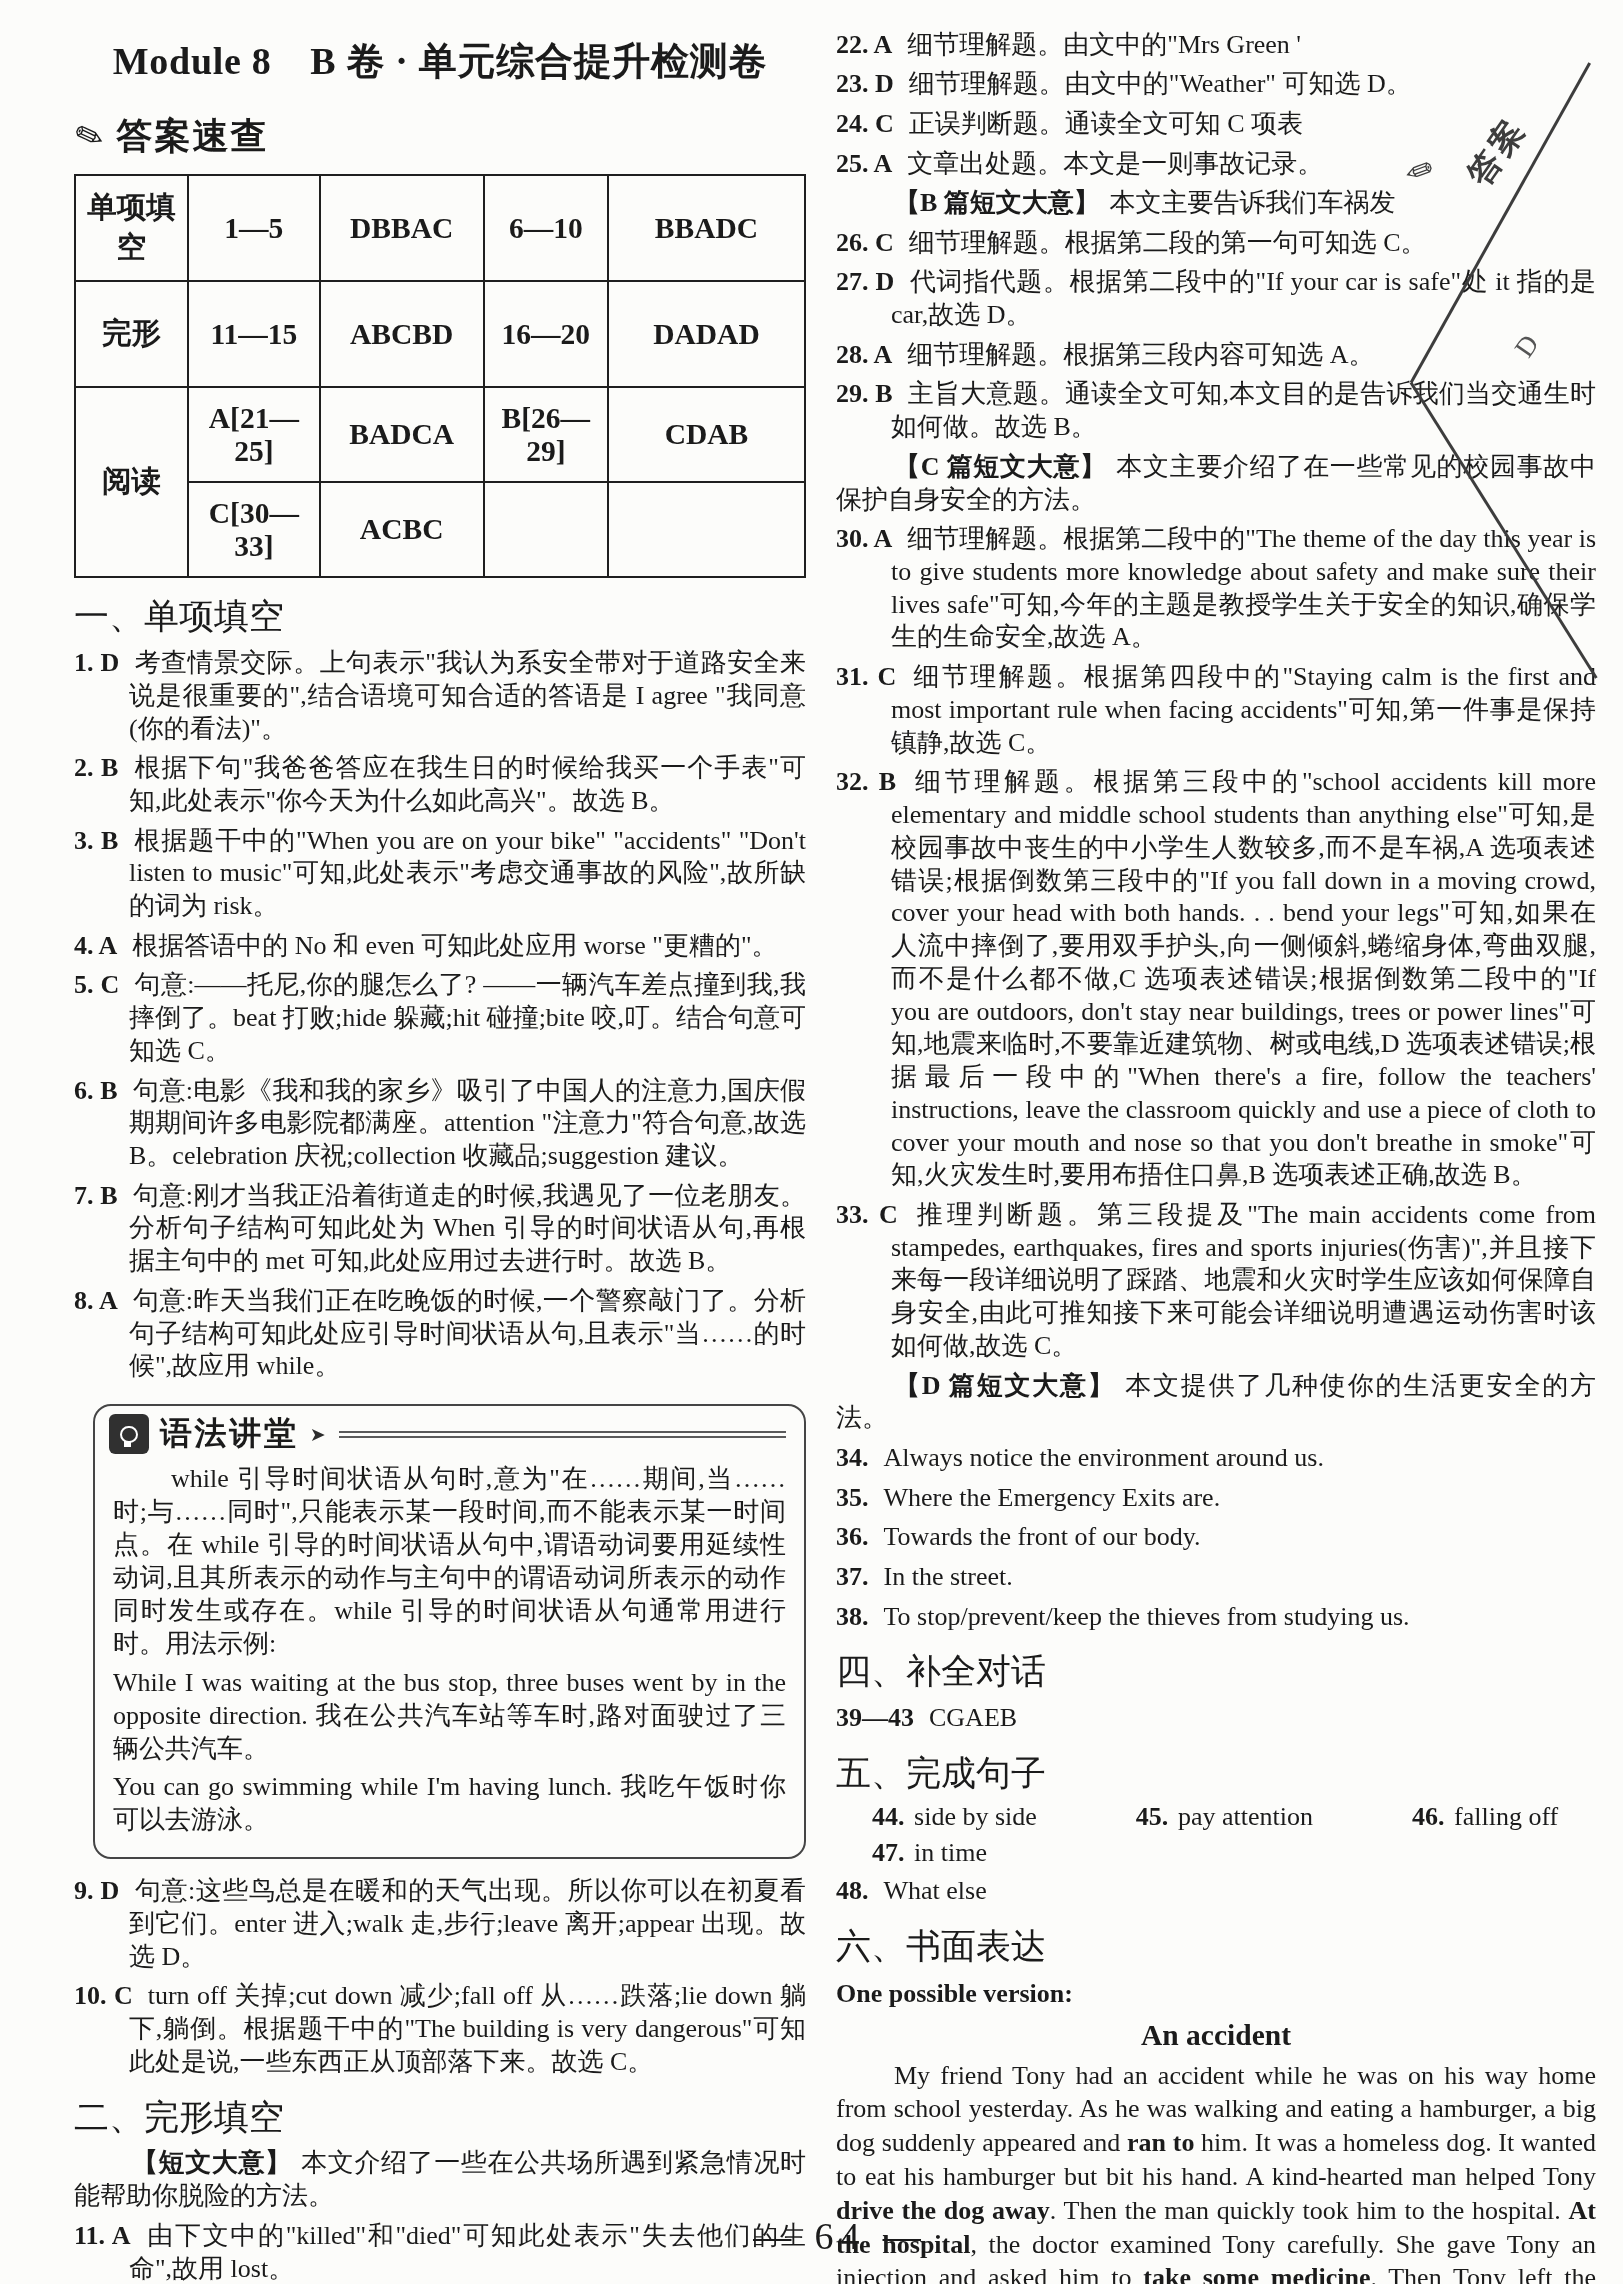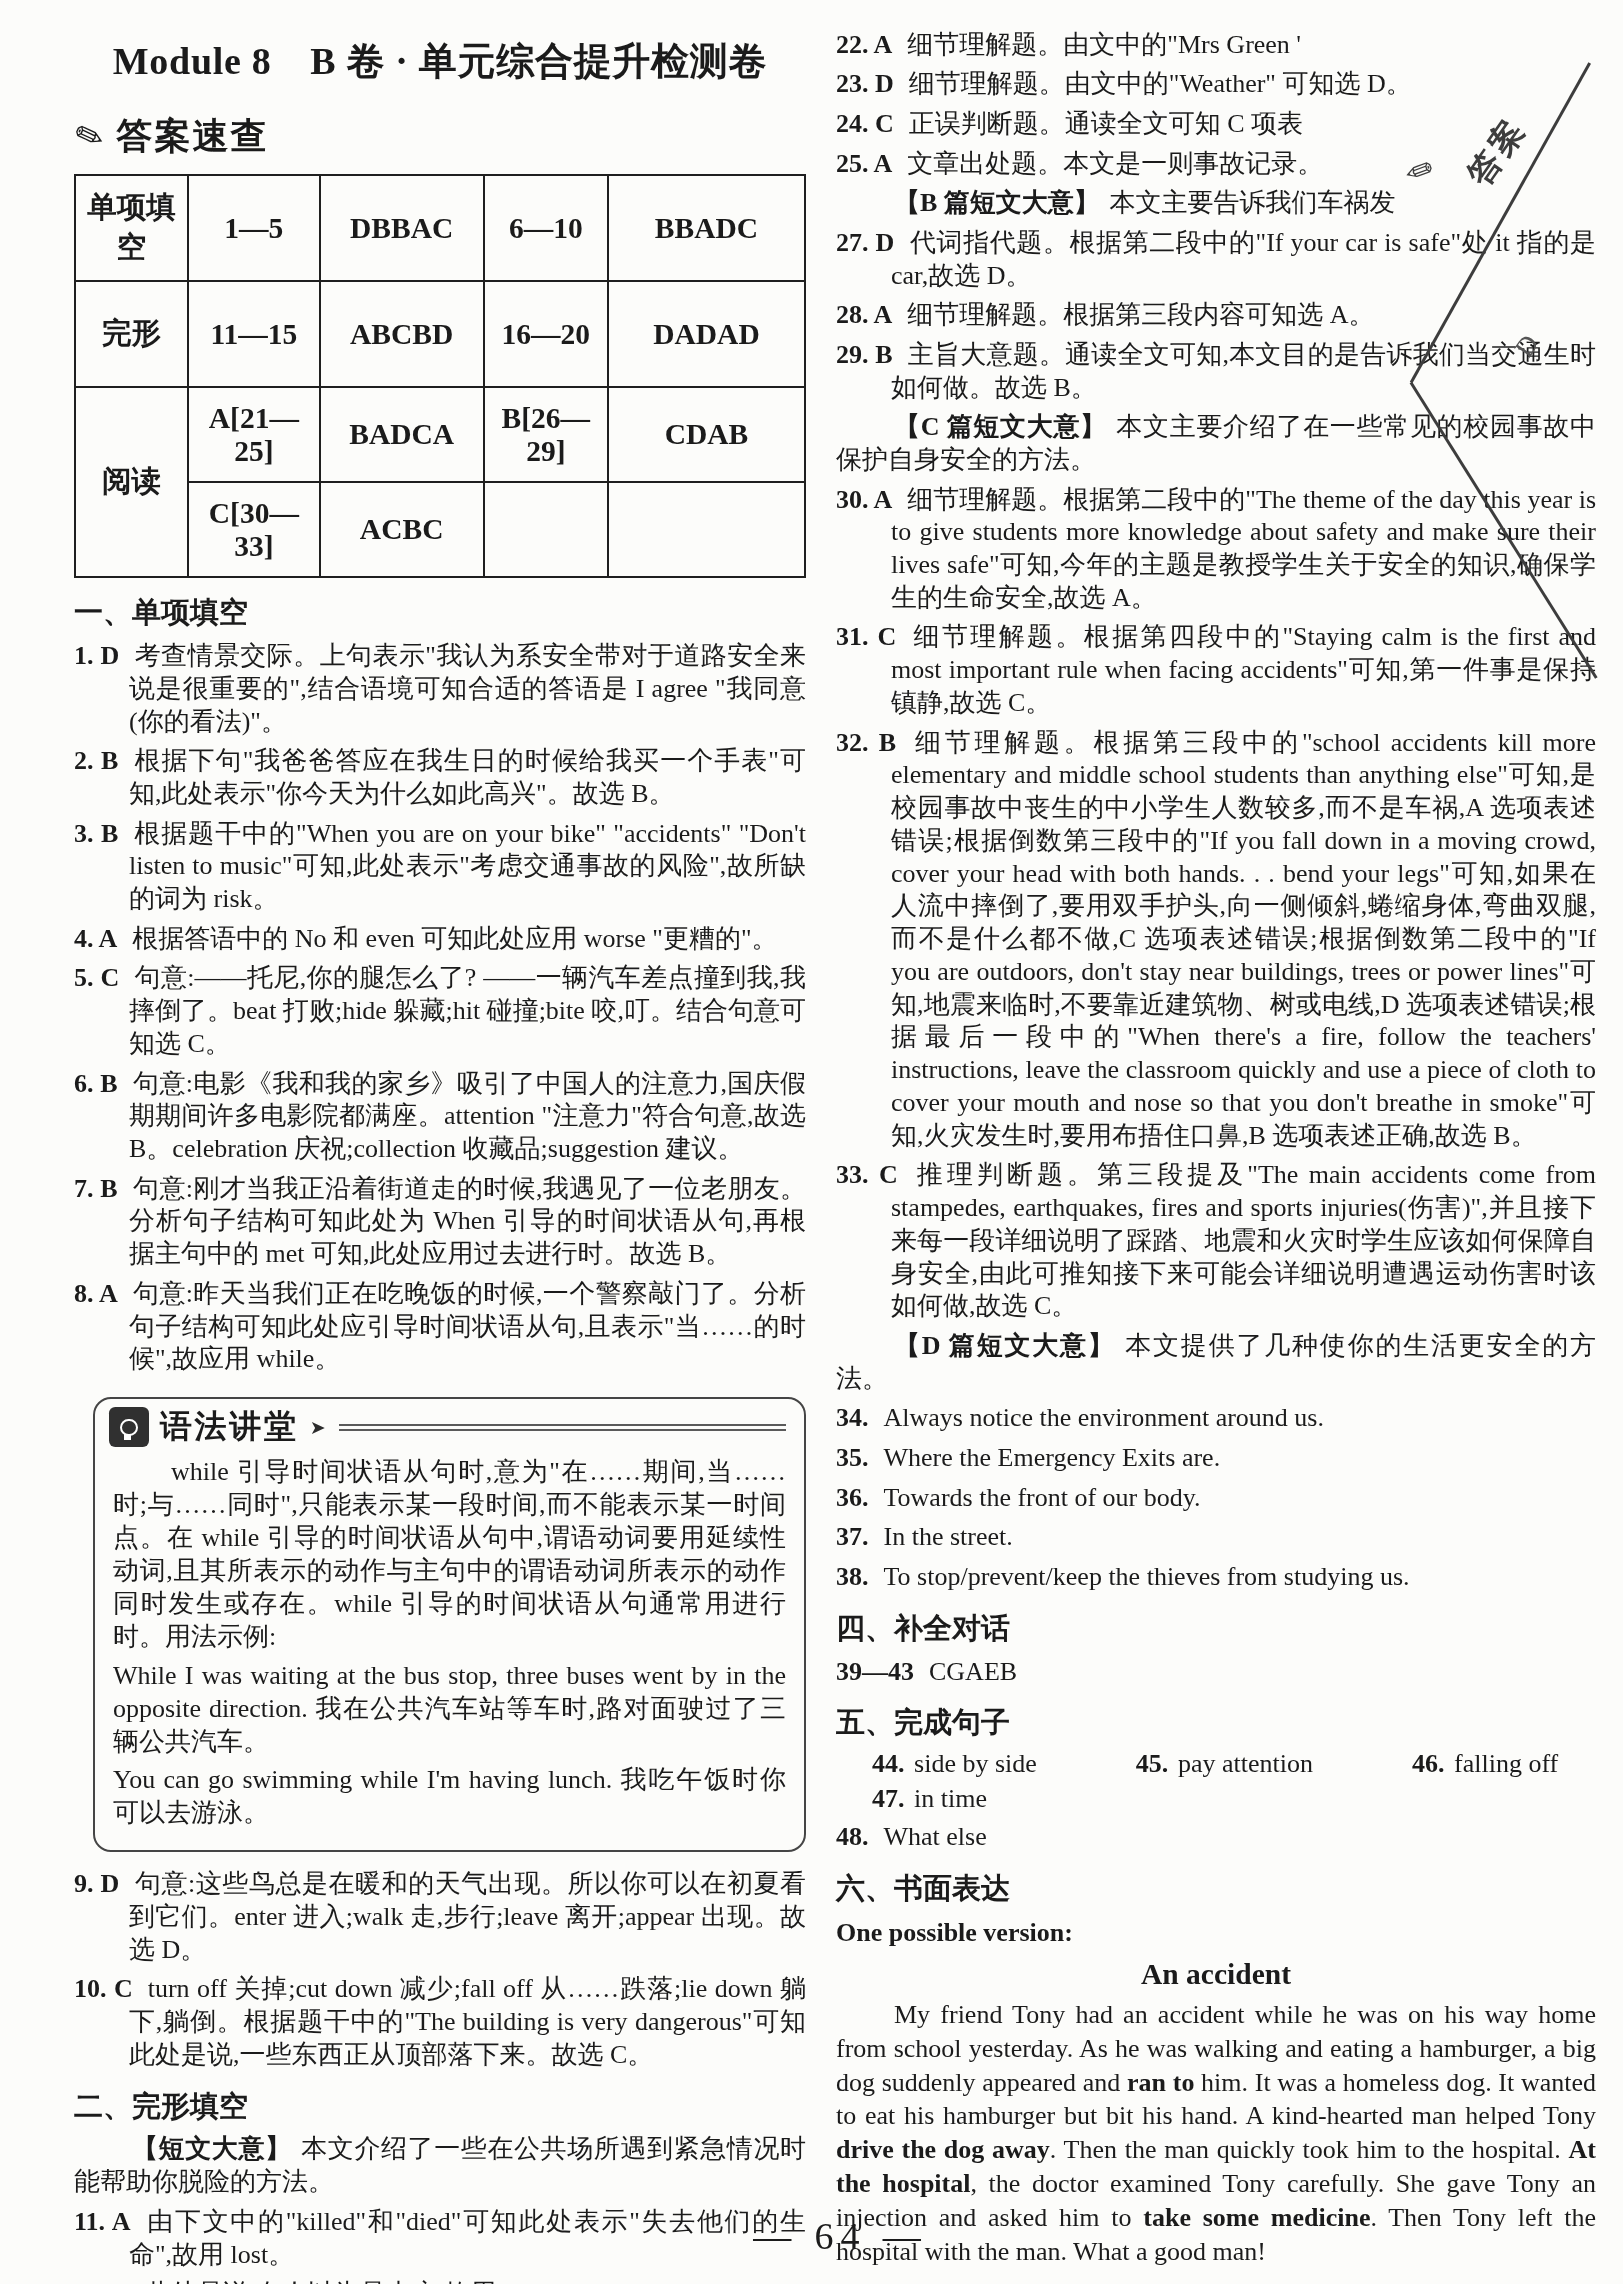--- a/index.html
+++ b/index.html
@@ -15,21 +15,21 @@
   .quick{display:flex;align-items:center;gap:12.4px;margin:0 0 13.7px 1.4px;}
   .pencil{font-size:34px;transform:rotate(-20deg);display:inline-block;}
   .quick-label{font-size:36px;font-weight:bold;letter-spacing:2.1px;}
 
   table.anskey{width:100%;border-collapse:collapse;table-layout:fixed;margin-bottom:15px;}
   table.anskey td{border:2.1px solid #1f1f1f;text-align:center;vertical-align:middle;
                   font-weight:bold;font-size:29.5px;}
   tr.r-main td{height:102px;}
   tr.r-read td{height:91px;}
 
-  .sec{font-size:29px;font-weight:bold;margin:15px 0 5.5px;}
+  .sec{font-size:35px;font-weight:normal;margin:15px 0 5.5px;}
   .item{line-height:1.26;margin:6.9px 0;padding-left:55px;text-indent:-55px;text-align:justify;}
   .item .lab{margin-right:15px;white-space:nowrap;}
   .summary{line-height:1.26;margin:6.9px 0;text-indent:58px;text-align:justify;}
   .summary .tag{margin-right:9.6px;}
 
   .gbox{border:2.1px solid #454545;border-radius:18px;padding:8.2px 18px 15px;margin:20.6px 0 16.5px 19px;}
   .ghead{display:flex;align-items:center;gap:11px;margin:-1.4px 0 4.1px -4.1px;}
   .gicon{width:40px;height:40px;background:#303030;border-radius:6.2px;flex:none;
          display:flex;align-items:center;justify-content:center;}
   .bulb{width:13.7px;height:13.7px;border:2.7px solid #fff;border-radius:50%;position:relative;}
@@ -166,20 +166,21 @@
       <div class="item"><b class="lab">22. A</b><span>细节理解题。由文中的"Mrs Green '</span></div>
           <div class="item"><b class="lab">23. D</b><span>细节理解题。由文中的"Weather" 可知选 D。</span></div>
           <div class="item"><b class="lab">24. C</b><span>正误判断题。通读全文可知 C 项表</span></div>
           <div class="item"><b class="lab">25. A</b><span>文章出处题。本文是一则事故记录。</span></div>
         </div>
       <p class="summary">
         <b class="tag">【B 篇短文大意】</b><span>本文主要告诉我们车祸发</span>
       </p>
       <div>
 
+      <div class="item"><b class="lab">26. C</b><span>细节理解题。根据第二段的第一句可知选 C。</span></div>
           <div class="item"><b class="lab">27. D</b><span>代词指代题。根据第二段中的"If your car is safe"处 it 指的是 car,故选 D。</span></div>
           <div class="item"><b class="lab">28. A</b><span>细节理解题。根据第三段内容可知选 A。</span></div>
           <div class="item"><b class="lab">29. B</b><span>主旨大意题。通读全文可知,本文目的是告诉我们当交通生时如何做。故选 B。</span></div>
         </div>
       <p class="summary">
         <b class="tag">【C 篇短文大意】</b><span>本文主要介绍了在一些常见的校园事故中保护自身安全的方法。</span>
       </p>
       <div>
 
       <div class="item"><b class="lab">30. A</b><span>细节理解题。根据第二段中的"The theme of the day this year is to give students more knowledge about safety and make sure their lives safe"可知,今年的主题是教授学生关于安全的知识,确保学生的生命安全,故选 A。</span></div>

